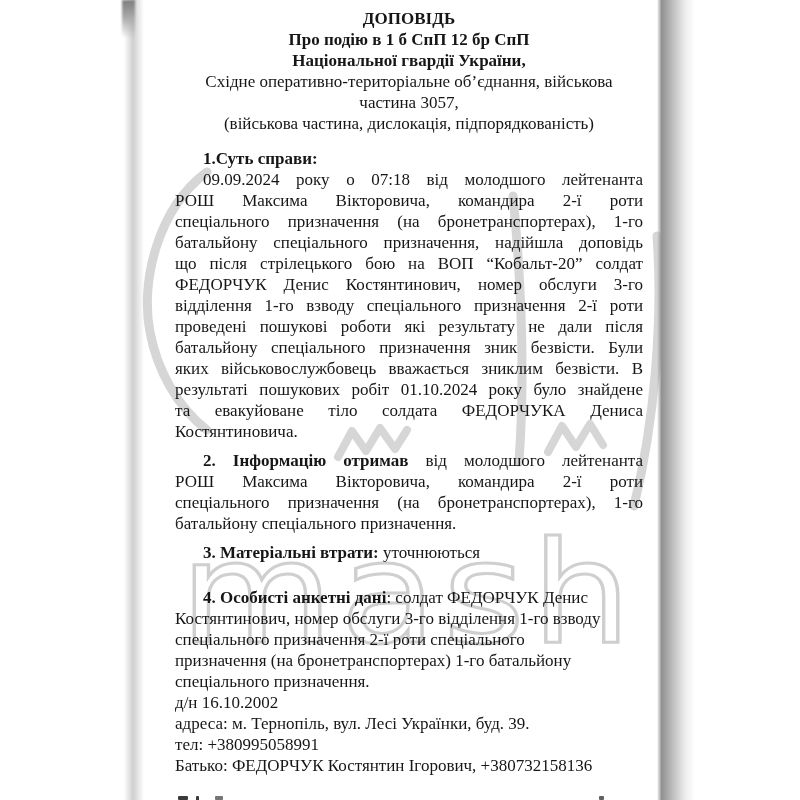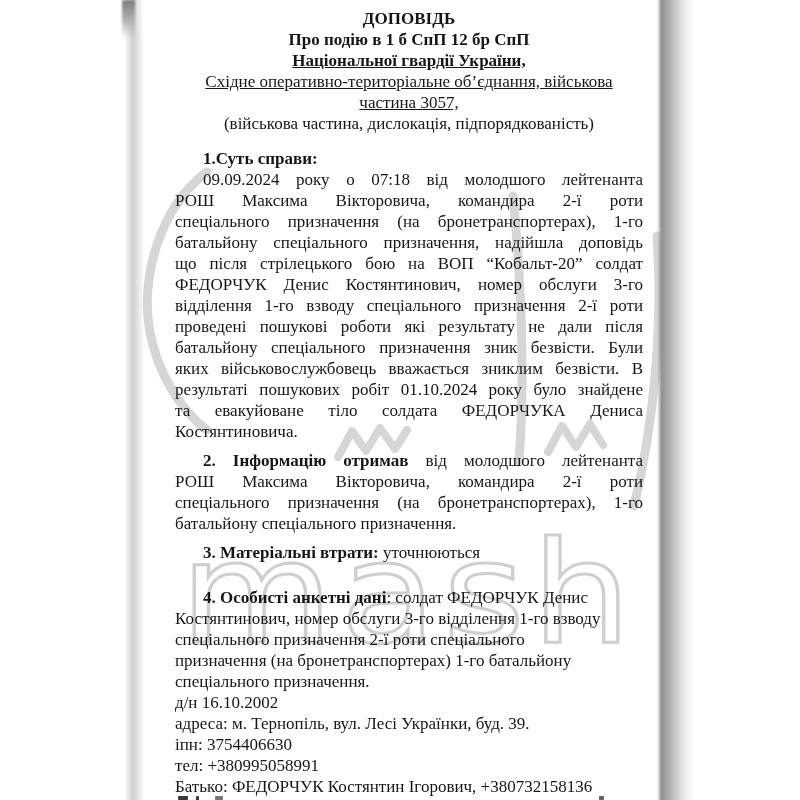--- a/index.html
+++ b/index.html
@@ -25,21 +25,21 @@
   
   .watermark{position:absolute;left:0;top:0;width:800px;height:800px;z-index:0;pointer-events:none;}
   
   .doc{
     position:absolute;left:175px;top:8px;width:468px;z-index:1;
     font-size:17px;line-height:21px;color:#161616;
   }
   .ln{min-height:21px;}
   .center{text-align:center;}
   .bold{font-weight:bold;}
-  .underline{text-decoration:underline;}
+  .underline{}
   .justify{text-align:justify;text-align-last:justify;}
   .indent{text-indent:28px;}
   .gap8{margin-top:8px;}
   .gap10{margin-top:24px;}
   .gap14{margin-top:14px;}
   
   .cutoff{
     position:absolute;left:175px;top:796px;width:468px;height:4px;z-index:1;overflow:hidden;
   }
   .cutoff i{position:absolute;top:0;height:4px;background:#3a3a3a;border-radius:1px;}
@@ -98,21 +98,20 @@
   <div class="ln indent gap8"><span class="bold">3. Матеріальні втрати:</span><span> уточнюються</span></div>
 
   <div class="ln indent gap10"><span class="bold">4. Особисті анкетні дані</span><span>: солдат ФЕДОРЧУК Денис</span></div>
   <div class="ln">Костянтинович, номер обслуги 3-го відділення 1-го взводу</div>
   <div class="ln">спеціального призначення 2-ї роти спеціального</div>
   <div class="ln">призначення (на бронетранспортерах) 1-го батальйону</div>
   <div class="ln">спеціального призначення.</div>
 
   <div class="ln">д/н 16.10.2002</div>
   <div class="ln">адреса: м. Тернопіль, вул. Лесі Українки, буд. 39.</div>
-  <div class="ln">іпн: 3754406630</div>
   <div class="ln">тел: +380995058991</div>
   <div class="ln">Батько: ФЕДОРЧУК Костянтин Ігорович, +380732158136</div>
 </div>
 
 <div class="cutoff">
     <i></i>
     <i></i>
     <i></i>
     <i></i>
   </div>

